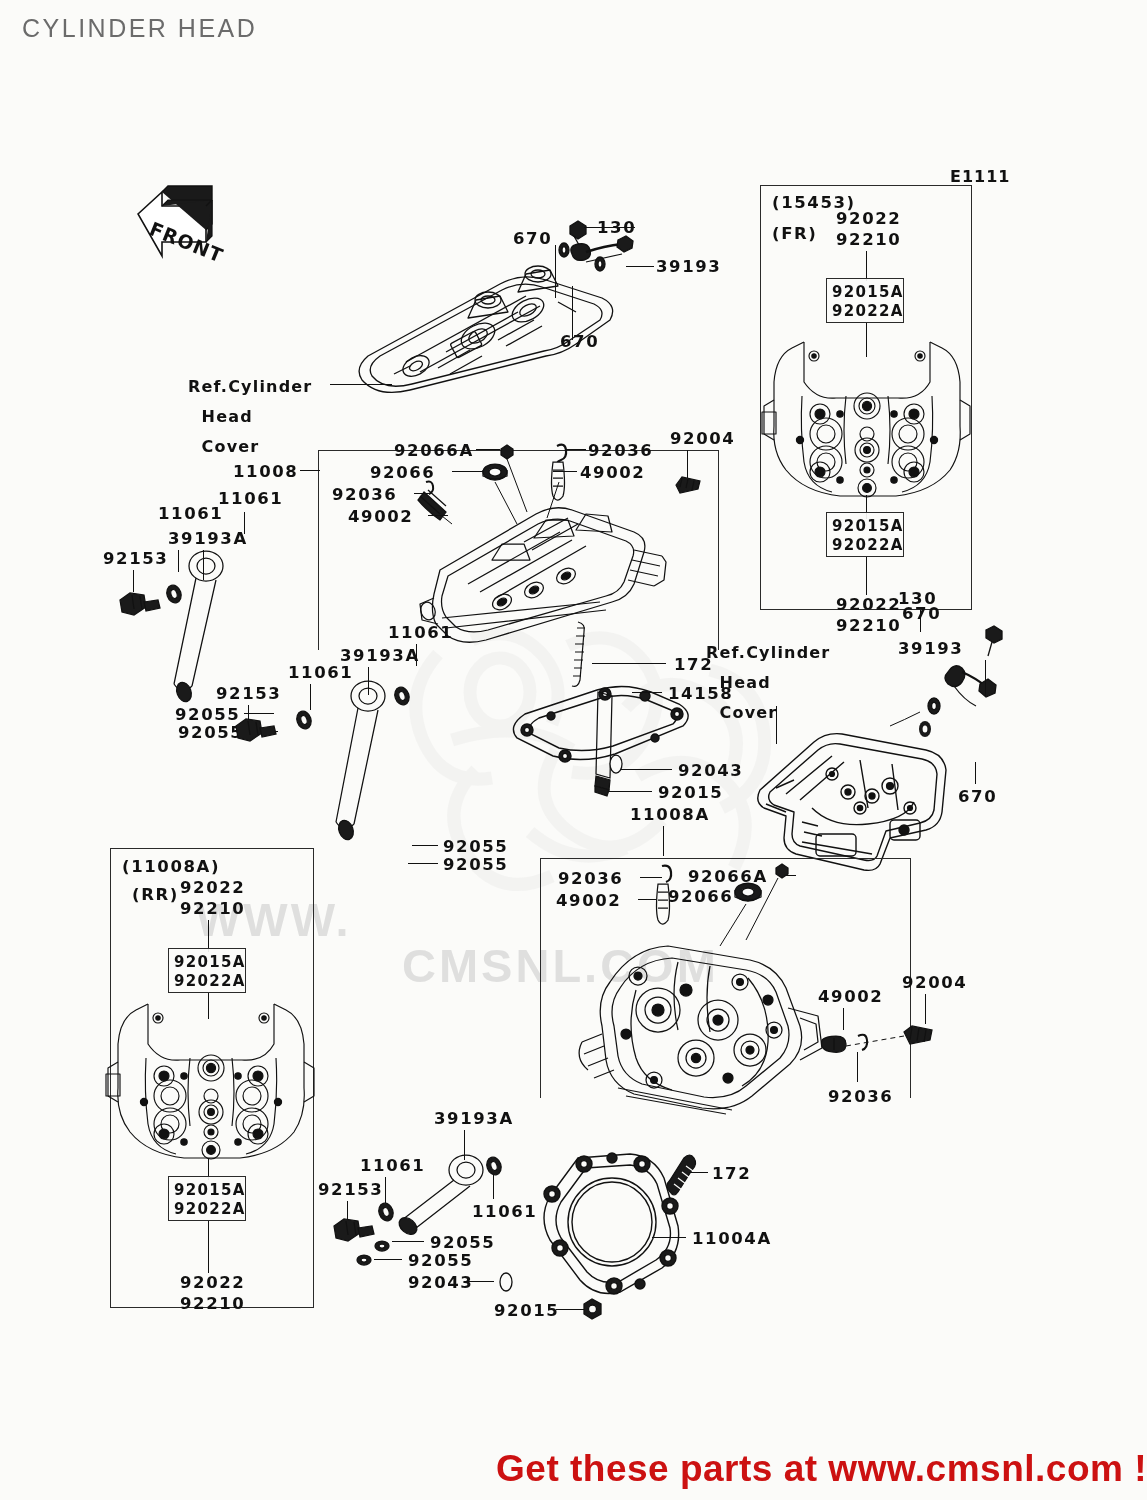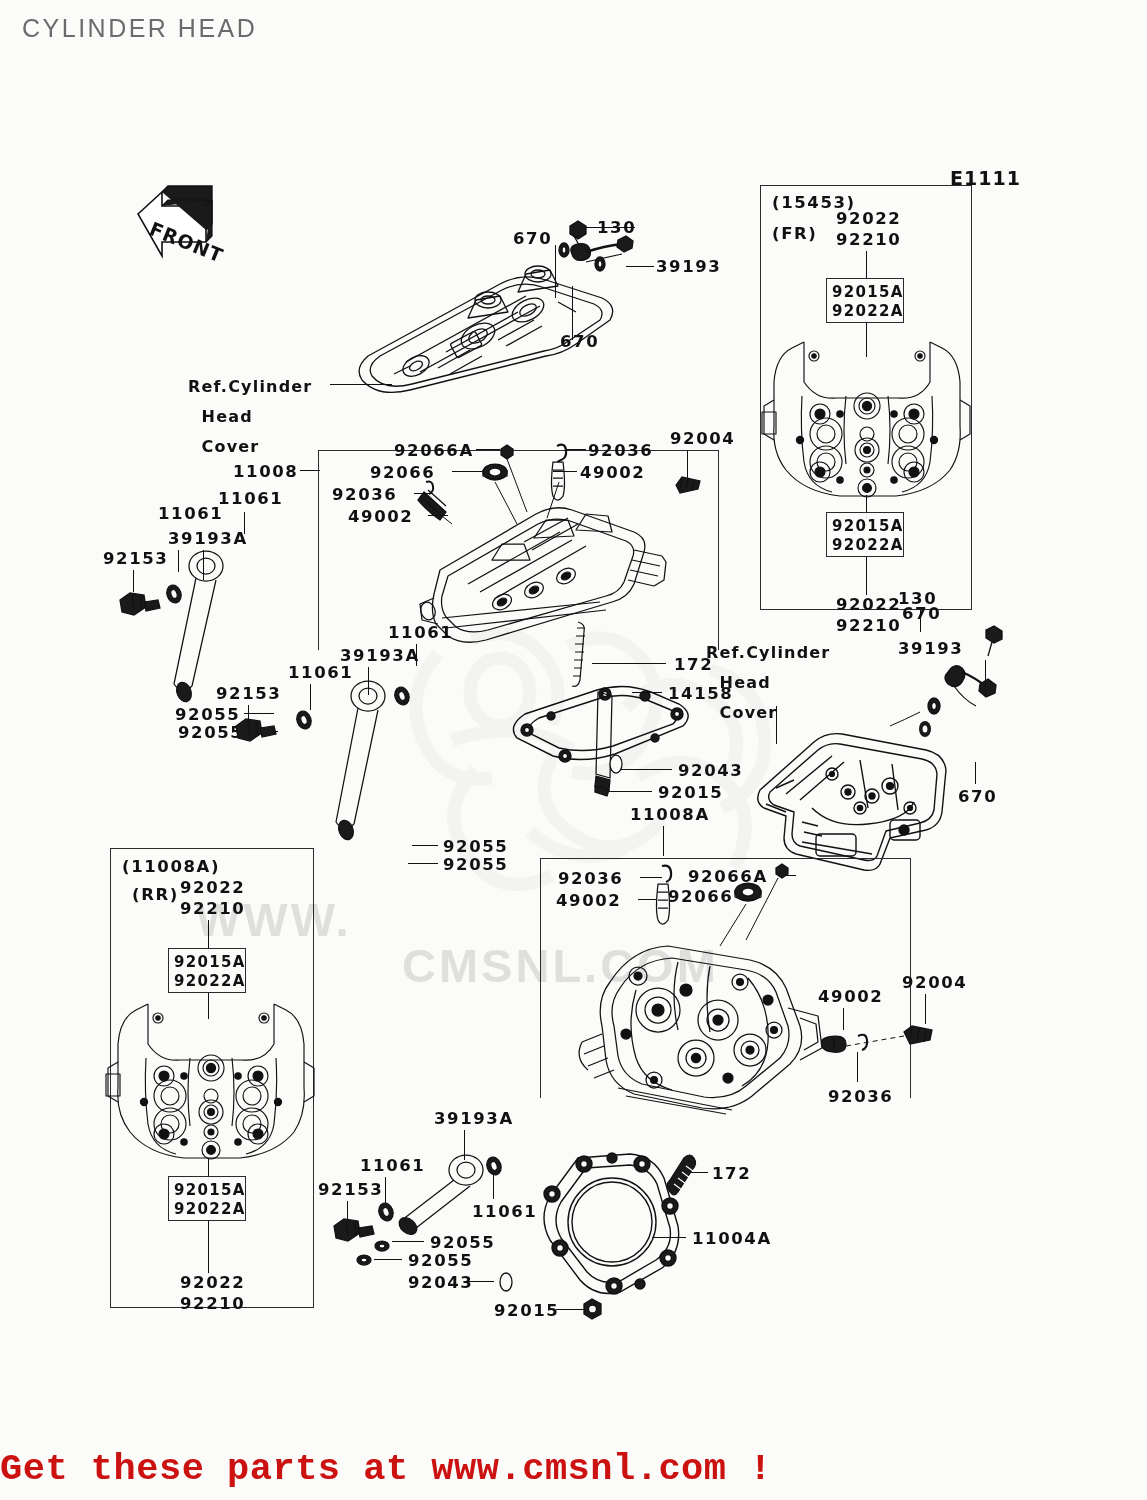--- a/index.html
+++ b/index.html
@@ -16,31 +16,31 @@
   .doc-title{
     position:absolute;left:22px;top:14px;
     font-family:"Liberation Sans", sans-serif;
     font-size:25px;letter-spacing:2.5px;color:#6b6b6b;font-weight:400;
     white-space:nowrap;
   }
 
   
   .footer{
     position:absolute;left:0;top:1448px;width:1147px;
-    text-align:left;
-    font-family:Liberation Mono, monospace;
+    text-align:right;
+    font-family:Liberation Sans, sans-serif;
     font-size:37px;font-weight:bold;color:#cc1111;
     letter-spacing:.5px;white-space:nowrap;
   }
 
   
   .diag-id{
     position:absolute;
     font-family:"DejaVu Sans", sans-serif;
-    font-size:19px;font-weight:bold;color:#111;letter-spacing:1px;
+    font-size:16px;font-weight:bold;color:#111;letter-spacing:1px;
   }
 
   
   .pn{
     position:absolute;
     font-family:"DejaVu Sans", sans-serif;
     font-size:16.5px;font-weight:bold;color:#111;
     letter-spacing:1.6px;white-space:nowrap;
     line-height:21px;
   }

